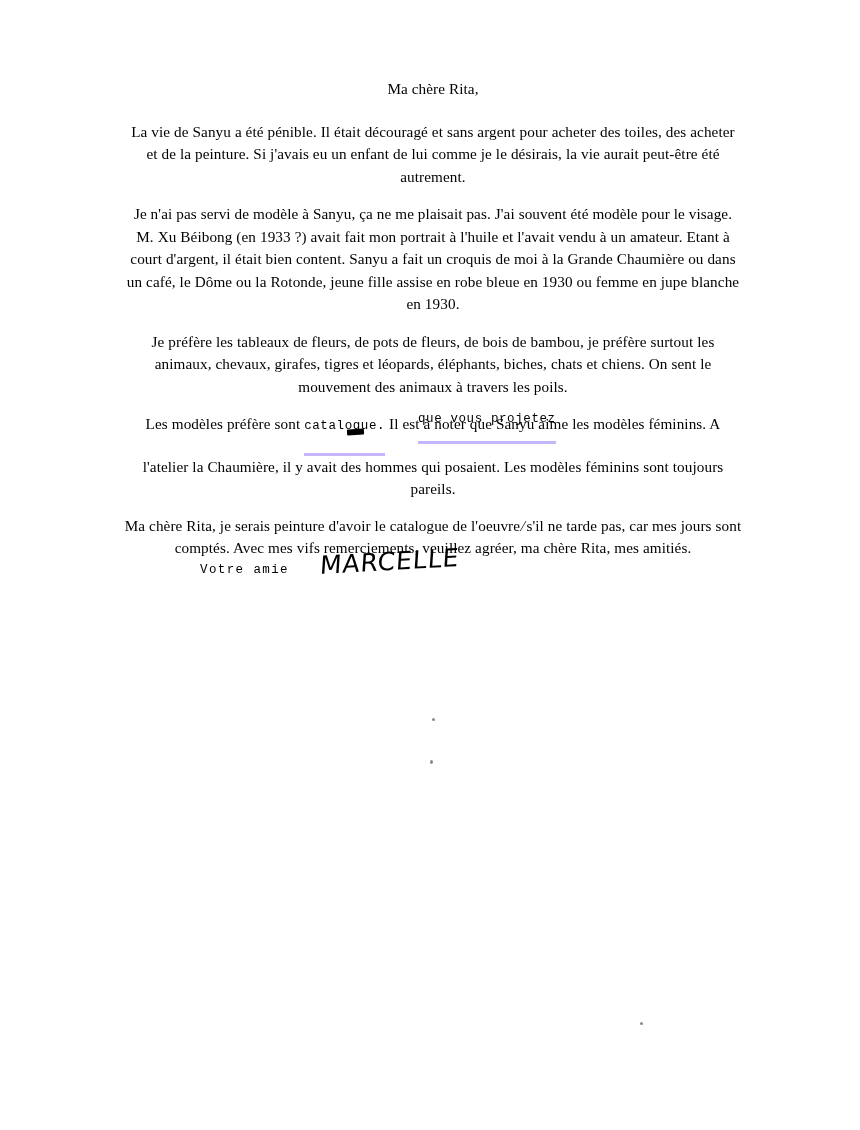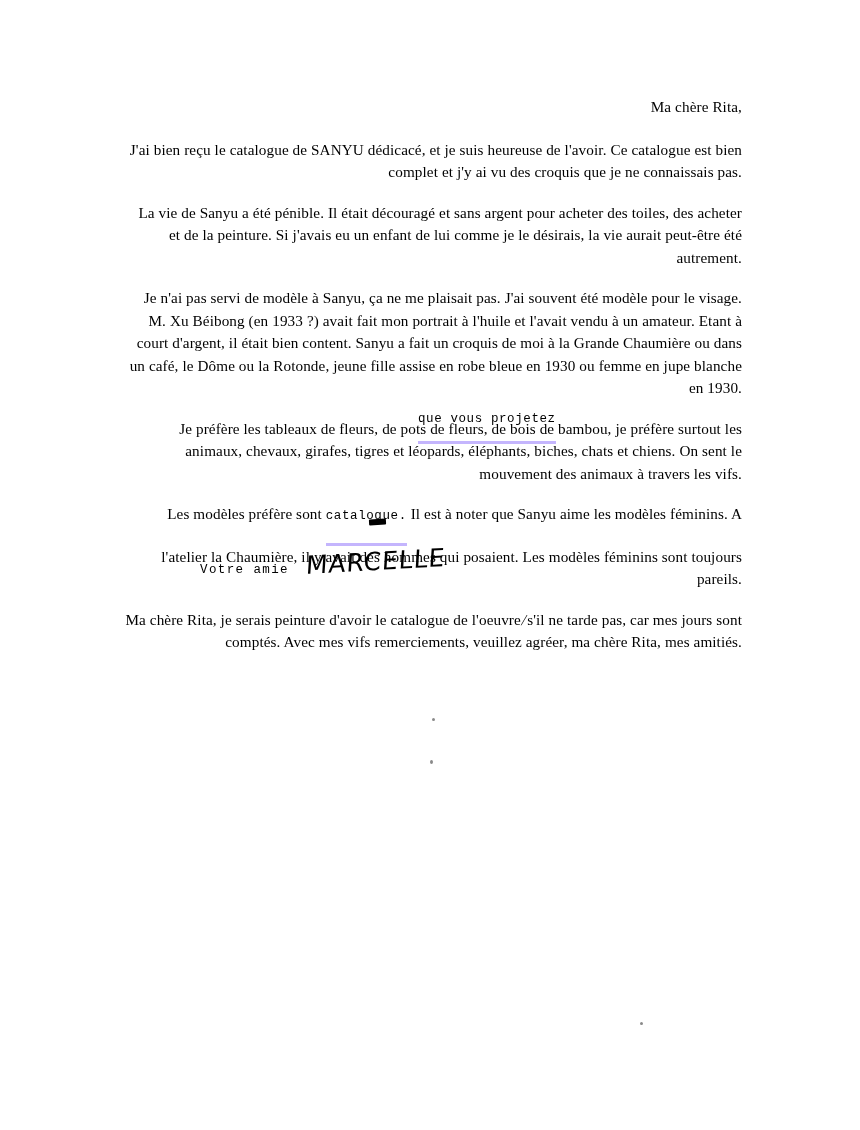--- a/index.html
+++ b/index.html
@@ -26,22 +26,22 @@
   #letter {
     position: absolute;
     left: 124px;
     top: 78px;
     width: 618px;
   }
   .para {
     font-family: "Liberation Serif", serif;
     font-size: 15.2px;
     line-height: 22.5px;
-    text-align: right;
-    margin: 18px 0 15px 0;
+    text-align: center;
+    margin: 0 0 15px 0;
     letter-spacing: 0.1px;
   }
   .salutation {
     margin-bottom: 20px;
   }
   .para-tight {
     margin-bottom: 14px;
   }
   
   .typed {
@@ -71,21 +71,21 @@
     position: absolute;
     left: 418px;
     top: 412px;
   }
   #signature-block {
     position: absolute;
     left: 200px;
     top: 548px;
     display: flex;
     align-items: flex-end;
-    gap: 16px;
+    gap: 30px;
   }
   .sig-label {
     font-family: "Liberation Mono", monospace;
     font-size: 12.5px;
     letter-spacing: 1.4px;
   }
   .handwritten-name {
     font-family: "DejaVu Sans", sans-serif;
     font-size: 25px;
     letter-spacing: 1px;
@@ -111,27 +111,26 @@
 </style>
 </head>
 <body>
 
 <div id="page">
 
   <div id="letter">
 
     <p class="para salutation">Ma chère Rita,</p>
 
-    <p class="para">J'ai bien reçu le catalogue de SANYU dédicacé, et je suis heureuse de l'avoir. Ce catalogue est bien complet et j'y ai vu des croquis que je ne connaissais pas.</p>
 
     <p class="para">La vie de Sanyu a été pénible. Il était découragé et sans argent pour acheter des toiles, des acheter et de la peinture. Si j'avais eu un enfant de lui comme je le désirais, la vie aurait peut-être été autrement.</p>
 
     <p class="para">Je n'ai pas servi de modèle à Sanyu, ça ne me plaisait pas. J'ai souvent été modèle pour le visage. M. Xu Béibong (en 1933 ?) avait fait mon portrait à l'huile et l'avait vendu à un amateur. Etant à court d'argent, il était bien content. Sanyu a fait un croquis de moi à la Grande Chaumière ou dans un café, le Dôme ou la Rotonde, jeune fille assise en robe bleue en 1930 ou femme en jupe blanche en 1930.</p>
 
-    <p class="para">Je préfère les tableaux de fleurs, de pots de fleurs, de bois de bambou, je préfère surtout les animaux, chevaux, girafes, tigres et léopards, éléphants, biches, chats et chiens. On sent le mouvement des animaux à travers les vifs.</p>
+    <p class="para">Je préfère les tableaux de fleurs, de pots de fleurs, de bois de bambou, je préfère surtout les animaux, chevaux, girafes, tigres et léopards, éléphants, biches, chats et chiens. On sent le mouvement des animaux à travers les poils.</p>
 
     <p class="para para-tight"><span>Les modèles préfère sont </span><span class="typed strike-over">catalogue.</span><span> Il est à noter que Sanyu aime les modèles féminins. A l'atelier la Chaumière, il y avait des hommes qui posaient. Les modèles féminins sont toujours pareils.</span></p>
 
     <p class="para"><span>Ma chère Rita, je serais peinture d'avoir le catalogue de l'oeuvre</span><span class="slash-mark">/</span><span>s'il ne tarde pas, car mes jours sont comptés. Avec mes vifs remerciements, veuillez agréer, ma chère Rita, mes amitiés.</span></p>
 
   </div>
 
   <div id="insert-annotation" class="typed">que vous projetez</div>
 
   <div id="signature-block">

